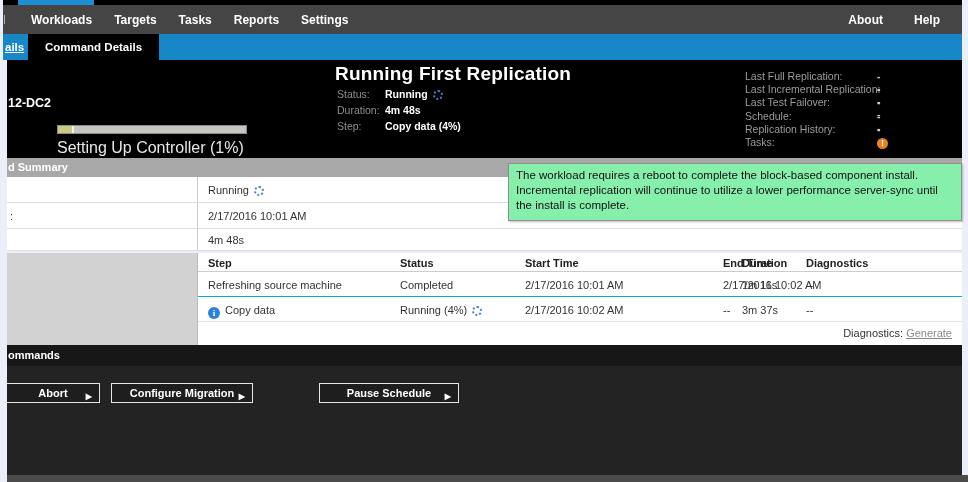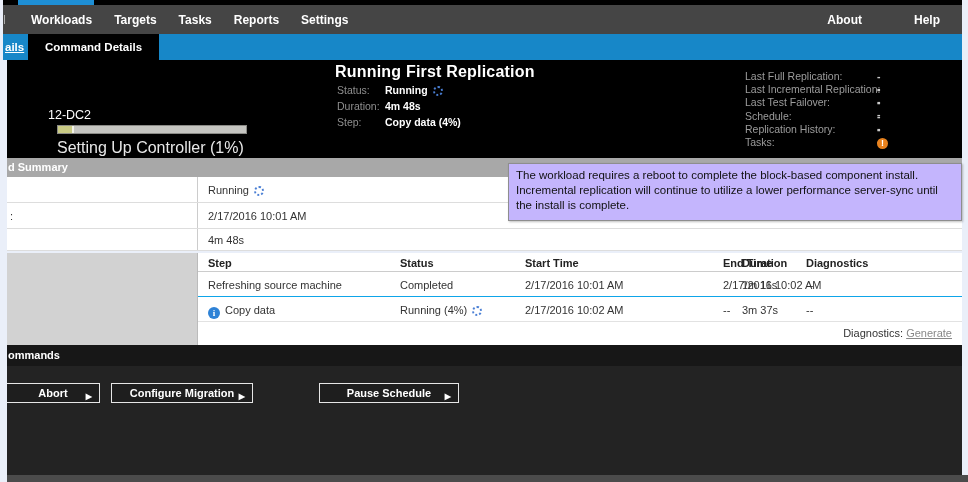--- a/index.html
+++ b/index.html
@@ -9,34 +9,34 @@
   
   .topstrip { position:absolute; top:0; left:3px; right:6px; height:5px; background:#000; }
   .nav-indicator { position:absolute; top:0; left:15px; width:76px; height:5px; background:#1e8fd5; }
 
   
   .nav { position:absolute; top:5px; left:3px; right:6px; height:29px; background:#454545;
          display:flex; align-items:center; color:#fff; font-size:12px; font-weight:bold; }
   .nav-frag { width:5px; overflow:hidden; display:inline-block; margin-left:1px; }
   .nav-frag span { margin-left:-6px; display:inline-block; }
   .nav-item { margin-left:22px; cursor:pointer; white-space:nowrap; }
-  .nav-right { margin-left:auto; display:flex; gap:36px; margin-right:22px; }
+  .nav-right { margin-left:auto; display:flex; gap:24px; margin-right:22px; }
 
   
   .tabbar { position:absolute; top:34px; left:3px; right:6px; height:26px; background:#1787c8;
             color:#fff; font-size:11.5px; }
   .tab-link { position:absolute; left:2px; top:7px; text-decoration:underline; font-weight:bold; color:#fff; cursor:pointer; }
   .tab-active { position:absolute; left:25px; top:0; height:26px; width:131px; background:#000;
                 display:flex; align-items:center; justify-content:center; font-weight:bold; }
 
   
   .phead { position:absolute; top:60px; left:7px; right:6px; height:98px; background:#000; color:#fff; }
-  .hostname { position:absolute; left:1px; top:48px; font-size:12.5px; font-weight:normal;margin-left:40px; }
+  .hostname { position:absolute; left:1px; top:36px; font-size:12.5px; font-weight:bold; }
   .phead-center { position:absolute; left:328px; top:3px; width:260px; }
-  .ptitle { font-size:16px; font-weight:bold; letter-spacing:0.2px; }
+  .ptitle { font-size:19px; font-weight:bold; letter-spacing:0.2px; }
   .prow { position:relative; margin-top:3px; height:13px; font-size:10.5px; }
   .prow .lbl { position:absolute; left:2px; color:#8f8f8f; }
   .prow .val { position:absolute; left:50px; font-weight:bold; color:#fff; white-space:nowrap; }
   .pbar { position:absolute; left:50px; top:65px; width:190px; height:9px; background:#c5c5c1; border:1px solid #8a8a86; }
   .pbar-fill { position:absolute; left:0; top:0; bottom:0; width:16px; background:#c9ca84; border-right:2px solid #f2f2e8; }
   .substep { position:absolute; left:50px; top:79px; width:190px; font-size:16px; color:#e8e8e8; }
   .pinfo { position:absolute; left:738px; top:10px; font-size:10.5px; }
   .pinfo-row { position:relative; height:13.2px; }
   .pinfo-row .lbl { color:#9c9c9c; }
   .pinfo-row .val { position:absolute; left:132px; top:0; color:#c9c9c9; font-weight:bold; }
@@ -86,21 +86,21 @@
           color:#fff; font-size:11px; font-weight:bold; text-align:center; line-height:18px; cursor:pointer; }
   .cbtn .arrow { position:absolute; right:7px; top:4px; font-size:8px; }
   .btn-abort { left:0; width:93px; border-left:none; }
   .btn-config { left:104px; width:142px; }
   .btn-pause { left:264px; width:140px;margin-left:48px; }
 
   
   .footer { position:absolute; top:475px; left:7px; right:0; height:7px; background:#4b4b4b; }
 
   
-  .tooltip { position:absolute; left:508px; top:163px; width:454px; background:#c4b5fd; border:1px solid #8e8e8e;
+  .tooltip { position:absolute; left:508px; top:163px; width:454px; background:#86efac; border:1px solid #8e8e8e;
              font-size:11.5px; color:#111; padding:4px 7px 6px 7px; line-height:1.32; z-index:50;
              box-shadow:1px 1px 2px rgba(0,0,0,0.25); }
 </style>
 </head>
 <body>
 
 <div class="screen">
 
   <div class="topstrip">
     <div class="nav-indicator"></div>
@@ -108,21 +108,21 @@
 
   <div class="nav">
     <span class="nav-frag"><span>d</span></span>
     <span class="nav-item">Workloads</span>
     <span class="nav-item">Targets</span>
     <span class="nav-item">Tasks</span>
     <span class="nav-item">Reports</span>
     <span class="nav-item">Settings</span>
     <span class="nav-right">
       <span class="nav-item" style="margin-left:0">About</span>
-      <span class="nav-item" style="margin-left:16px">Help</span>
+      <span class="nav-item" style="margin-left:7px">Help</span>
     </span>
   </div>
 
   <div class="tabbar">
     <span class="tab-link">ails</span>
     <div class="tab-active">Command Details</div>
   </div>
 
   <div class="phead">
     <div class="hostname">12-DC2</div>

